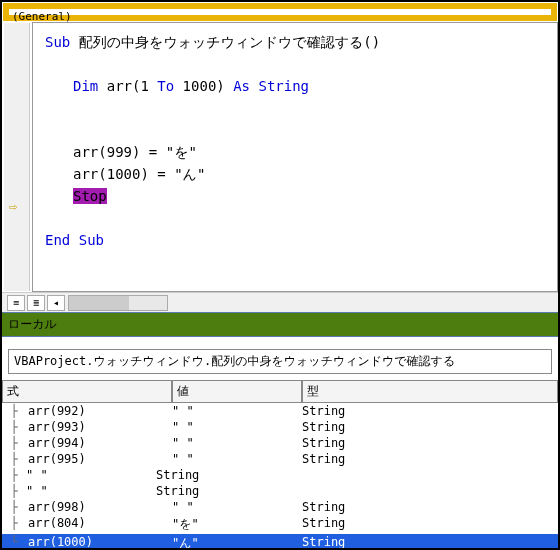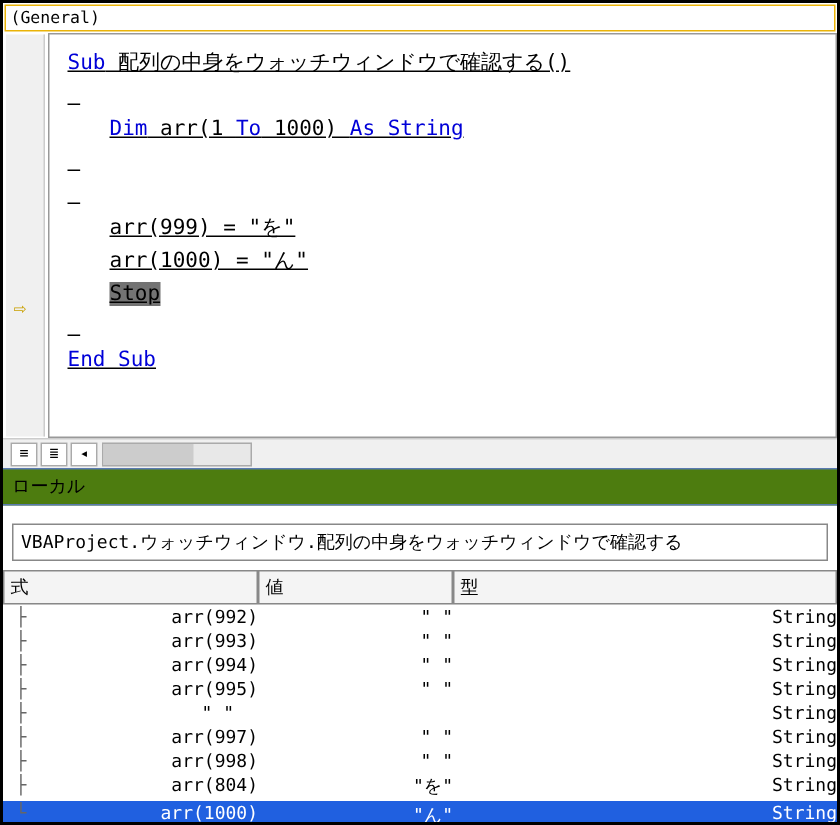--- a/index.html
+++ b/index.html
@@ -1,36 +1,36 @@
 <!DOCTYPE html>
 <html><head>
 <meta charset="utf-8">
 <style>
   * { margin: 0; padding: 0; box-sizing: border-box; font-family: "MS Gothic", "Meiryo", monospace; }
   body { width: 560px; height: 550px; background: #fff; overflow: hidden; border: 2px solid #000; }
-  .dropdown { border: 1px solid #eab308; height: 18px; font-size: 11px; padding: 1px 3px; background: #fff; margin: 1px; }
+  .dropdown { border: 6px solid #eab308; height: 18px; font-size: 11px; padding: 1px 3px; background: #fff; margin: 1px; }
   .editor-frame { border: 1px solid #999; margin: 1px 0 0 30px; height: 270px; }
   .editor { position: relative; height: 100%; }
   .gutter { position: absolute; left: -29px; top: 0; width: 26px; height: 100%; background: #f0f0f0; border-right: 1px solid #ccc; }
   .arrow { position: absolute; left: -24px; top: 175px; color: #c9a000; font-size: 14px; }
-  .code { padding: 8px 12px; font-size: 14px; line-height: 22px; font-family: "MS Gothic", monospace; text-decoration: underline; }
+  .code { padding: 8px 12px; font-size: 14px; line-height: 22px; font-family: "MS Gothic", monospace; }
   .kw { color: #0000d8; }
-  .hl { background: #737373; }
+  .hl { background: #a21caf; }
   .ltr { color: #000; }
   .toolbar { display: flex; align-items: center; padding: 0 4px; height: 20px; background: #f0f0f0; border-top: 1px solid #ccc; }
   .tb-btn { width: 18px; height: 16px; border: 1px solid #aaa; margin: 0 1px; font-size: 10px; display: flex; align-items: center; justify-content: center; background: #fff; }
   .scroll-track { flex: 0 0 auto; width: 100px; height: 16px; background: #e8e8e8; border: 1px solid #aaa; margin-left: 2px; position: relative; }
   .scroll-thumb { width: 60px; height: 14px; background: #ccc; position: absolute; left: 0; top: 0; }
   .locals-header { background: #4d7c0f; color: #000; font-size: 12px; padding: 3px 6px; border-top: 1px solid #5a7ab0; border-bottom: 1px solid #5a7ab0; }
   .context-box { margin: 6px; border: 1px solid #888; font-size: 12px; padding: 3px 5px; background: #fff; }
   .grid-head { display: flex; font-size: 12px; }
   .gh { border: 1px solid #888; padding: 2px 4px; background: #f4f4f4; }
   .gh1 { width: 170px; } .gh2 { width: 130px; } .gh3 { flex: 1; }
   .rows { font-size: 12px; }
-  .row { display: flex; padding: 1px 0; text-align: right; }
+  .row { display: flex; padding: 1px 0; }
   .tree { width: 24px; text-align: center; color: #666; }
   .c1 { width: 146px; padding-left: 2px; }
   .c2 { width: 130px; }
   .c3 { flex: 1; }
   .row.sel { background: #2060e0; color: #fff; }
   .tree-glyph::before { content: "├"; }
   .tree-last::before { content: "└"; }
 </style>
 </head>
 <body>
@@ -108,21 +108,20 @@
       <span class="c2">" "</span>
       <span class="c3">String</span>
     </div>
     <div class="row">
       <span class="tree tree-glyph"></span>
       <span class="c2">" "</span>
       <span class="c3">String</span>
     </div>
     <div class="row">
       <span class="tree tree-glyph"></span>
-      <span class="c1">arr(997)</span>
       <span class="c2">" "</span>
       <span class="c3">String</span>
     </div>
     <div class="row">
       <span class="tree tree-glyph"></span>
       <span class="c1">arr(998)</span>
       <span class="c2">" "</span>
       <span class="c3">String</span>
     </div>
     <div class="row">

